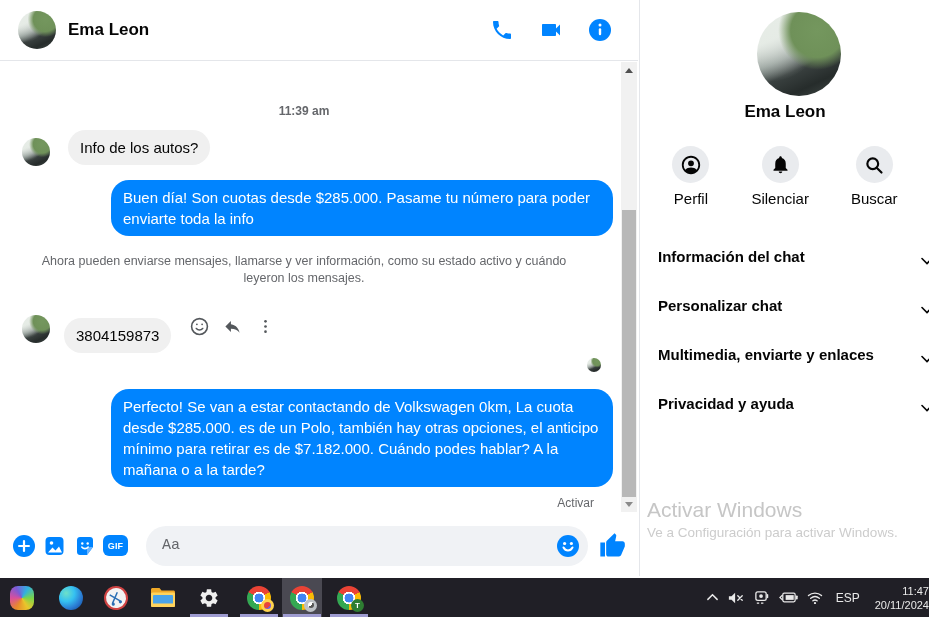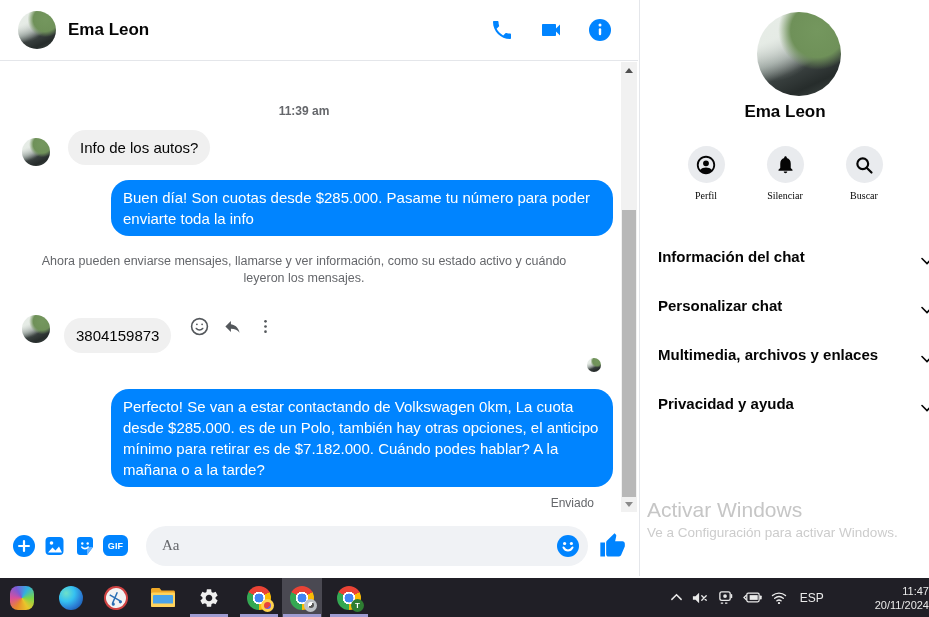--- a/index.html
+++ b/index.html
@@ -43,32 +43,32 @@
   .tri-down{width:0;height:0;border-left:4px solid transparent;border-right:4px solid transparent;border-top:5px solid #8a8a8a;}
   .sb-thumb{position:absolute;left:1px;top:148px;width:14px;height:287px;background:#b8b8b8;}
 
   
   .composer{position:absolute;left:0;top:515px;width:638px;height:61px;display:flex;align-items:center;box-sizing:border-box;padding:0 10px 0 12px;background:#fff;}
   .comp-icon{flex:0 0 auto;display:flex;align-items:center;justify-content:center;margin-right:6px;cursor:pointer;}
   .gif-chip{width:25px;height:21px;background:#0084ff;border-radius:6px;color:#fff;font-size:9px;font-weight:700;
             display:flex;align-items:center;justify-content:center;letter-spacing:.2px;}
   .msg-input-wrap{flex:1 1 auto;position:relative;margin:0 10px 0 12px;}
   .msg-input{width:100%;height:40px;border:none;outline:none;background:#f0f2f5;border-radius:20px;
-             box-sizing:border-box;padding:0 44px 0 16px;font-size:15px;color:#050505;font-family:Liberation Serif, serif;}
+             box-sizing:border-box;padding:0 44px 0 16px;font-size:15px;color:#050505;font-family:Liberation Mono, monospace;}
   .msg-input::placeholder{color:#65676b;opacity:1;}
   .emoji-btn{position:absolute;right:8px;top:8px;width:24px;height:24px;}
 
   
   .sidebar{left:639px;top:0;width:290px;height:576px;background:#fff;border-left:1px solid #e4e6ea;}
   .profile-pic{position:absolute;left:117px;top:12px;width:84px;height:84px;border-radius:50%;}
   .profile-name{position:absolute;left:0;top:102px;width:100%;text-align:center;font-size:17px;font-weight:700;color:#050505;}
   .actions{position:absolute;left:0;top:146px;width:100%;display:flex;justify-content:center;gap:42px;}
   .action{display:flex;flex-direction:column;align-items:center;cursor:pointer;}
   .action-circle{width:37px;height:37px;border-radius:50%;background:#e9ebee;display:flex;align-items:center;justify-content:center;}
-  .action-label{margin-top:7px;font-size:10px;color:#050505;font-family:Liberation Serif, serif;}
+  .action-label{margin-top:7px;font-size:15px;color:#050505;}
   .sections{position:absolute;left:0;top:232px;width:100%;}
   .section-row{position:relative;height:49px;display:flex;align-items:center;padding-left:18px;cursor:pointer;}
   .section-label{font-size:15px;font-weight:600;color:#050505;}
   .section-chevron{position:absolute;right:-3px;top:19px;}
 
   .watermark-title{position:absolute;left:647px;top:498px;font-size:21px;color:#c6c6c6;font-weight:400;}
   .watermark-sub{position:absolute;left:647px;top:525px;font-size:13.5px;color:#cccccc;}
 
   
   .taskbar{left:0;top:578px;width:929px;height:39px;background:#201f26;display:flex;align-items:stretch;}
@@ -86,21 +86,21 @@
   .badge{position:absolute;right:-3px;bottom:-2px;width:13px;height:13px;border-radius:50%;display:flex;align-items:center;justify-content:center;}
   .badge1{background:#ffd34d;}
   .badge1 .blob{width:7px;height:7px;border-radius:50%;background:radial-gradient(circle at 30% 30%,#e8453c 0 55%,#7b5bd6 60% 100%);}
   .badge2{background:#bdc1c6;}
   .badge2 .blob{width:6px;height:6px;border-radius:50%;background:linear-gradient(135deg,#fff 50%,#555 50%);}
   .badge3{background:#2e7d32;color:#fff;font-size:8px;font-weight:700;}
 
   .tb-tray{margin-left:auto;display:flex;align-items:center;gap:9px;color:#e9e9e9;}
   .tray-ic{display:flex;align-items:center;justify-content:center;cursor:pointer;}
   .tray-lang{font-size:12px;cursor:pointer;padding:0 4px;}
-  .tray-clock{font-size:11px;line-height:14px;text-align:right;cursor:pointer;padding-left:2px;margin-left:36px;}
+  .tray-clock{font-size:11px;line-height:14px;text-align:right;cursor:pointer;padding-left:2px;}
 </style>
 </head>
 <body>
 
 <div class="abs bg-sliver"></div>
 
 <div class="abs messenger">
 
   <div class="chat-header">
     <div class="hdr-avatar car-avatar"></div>
@@ -167,21 +167,21 @@
           </svg>
       </span>
     </div>
 
     <div class="abs seen-avatar car-avatar"></div>
 
     <div class="abs" style="right:25px;top:327px;text-align:right;">
       <div class="bubble out" style="text-align:left;">Perfecto!  Se van a estar contactando de Volkswagen 0km, La cuota desde $285.000. es de un Polo, también hay otras opciones, el anticipo mínimo para retirar es de $7.182.000. Cuándo podes hablar? A la mañana o a la tarde?</div>
     </div>
 
-    <div class="sent-status">Enviado</div>
+    <div class="sent-status">Activar</div>
 
     <div class="sb">
       <div class="sb-btn" style="top:0;">
           <div class="tri-up"></div>
         </div>
       <div class="sb-thumb"></div>
       <div class="sb-btn" style="top:434px;">
           <div class="tri-down"></div>
         </div>
     </div>
@@ -276,21 +276,21 @@
     </div>
     <div class="section-row">
       <span class="section-label">Personalizar chat</span>
       <span class="section-chevron">
         <svg width="12" height="8" viewBox="0 0 12 8" fill="none" stroke="#050505" stroke-width="1.6" stroke-linecap="round">
             <path d="M1 1.5l5 5 5-5"></path>
           </svg>
       </span>
     </div>
     <div class="section-row">
-      <span class="section-label">Multimedia, archivos y enlaces</span>
+      <span class="section-label">Multimedia, enviarte y enlaces</span>
       <span class="section-chevron">
         <svg width="12" height="8" viewBox="0 0 12 8" fill="none" stroke="#050505" stroke-width="1.6" stroke-linecap="round">
             <path d="M1 1.5l5 5 5-5"></path>
           </svg>
       </span>
     </div>
     <div class="section-row">
       <span class="section-label">Privacidad y ayuda</span>
       <span class="section-chevron">
         <svg width="12" height="8" viewBox="0 0 12 8" fill="none" stroke="#050505" stroke-width="1.6" stroke-linecap="round">

